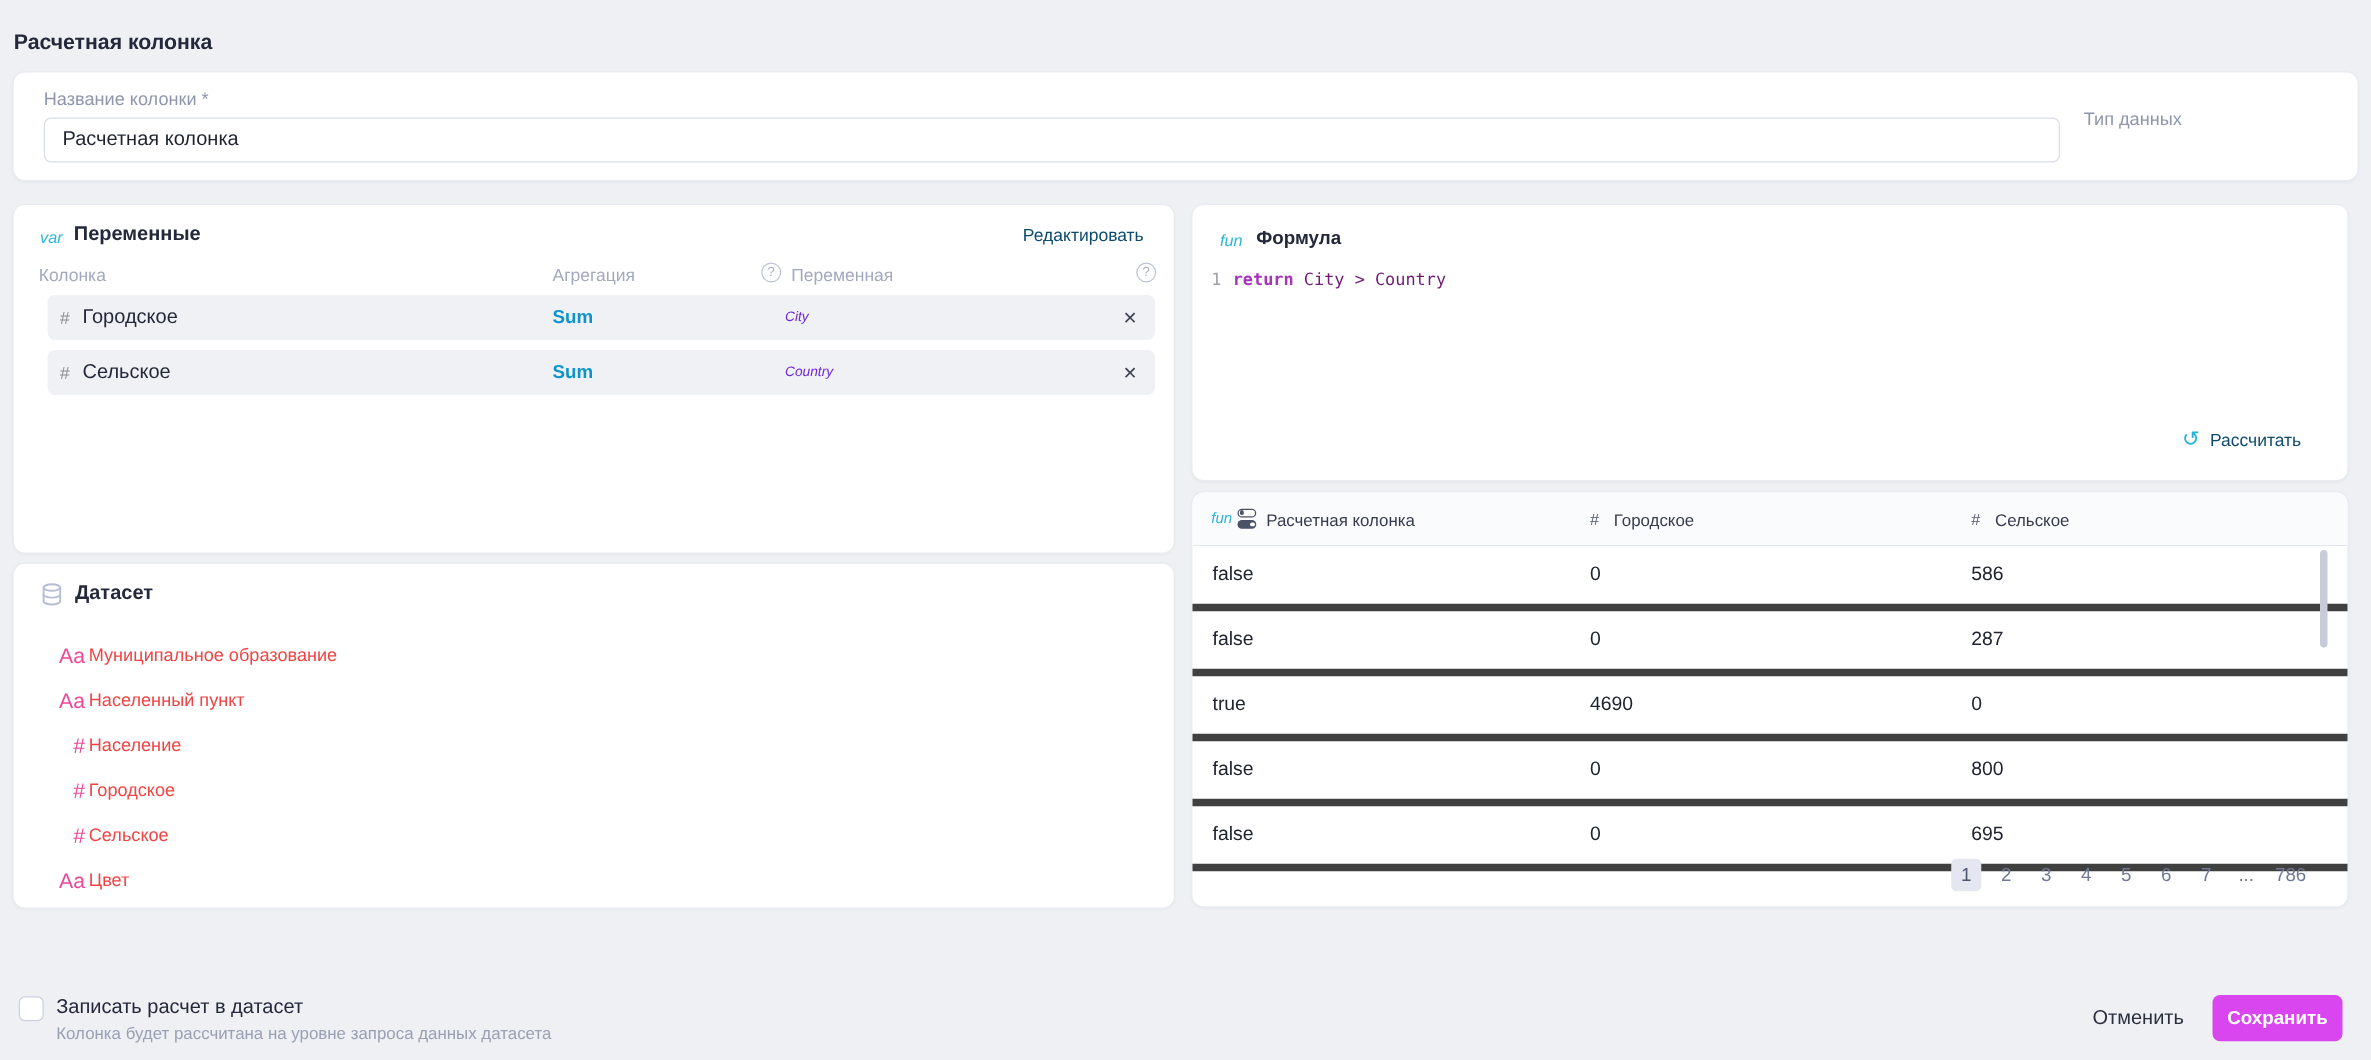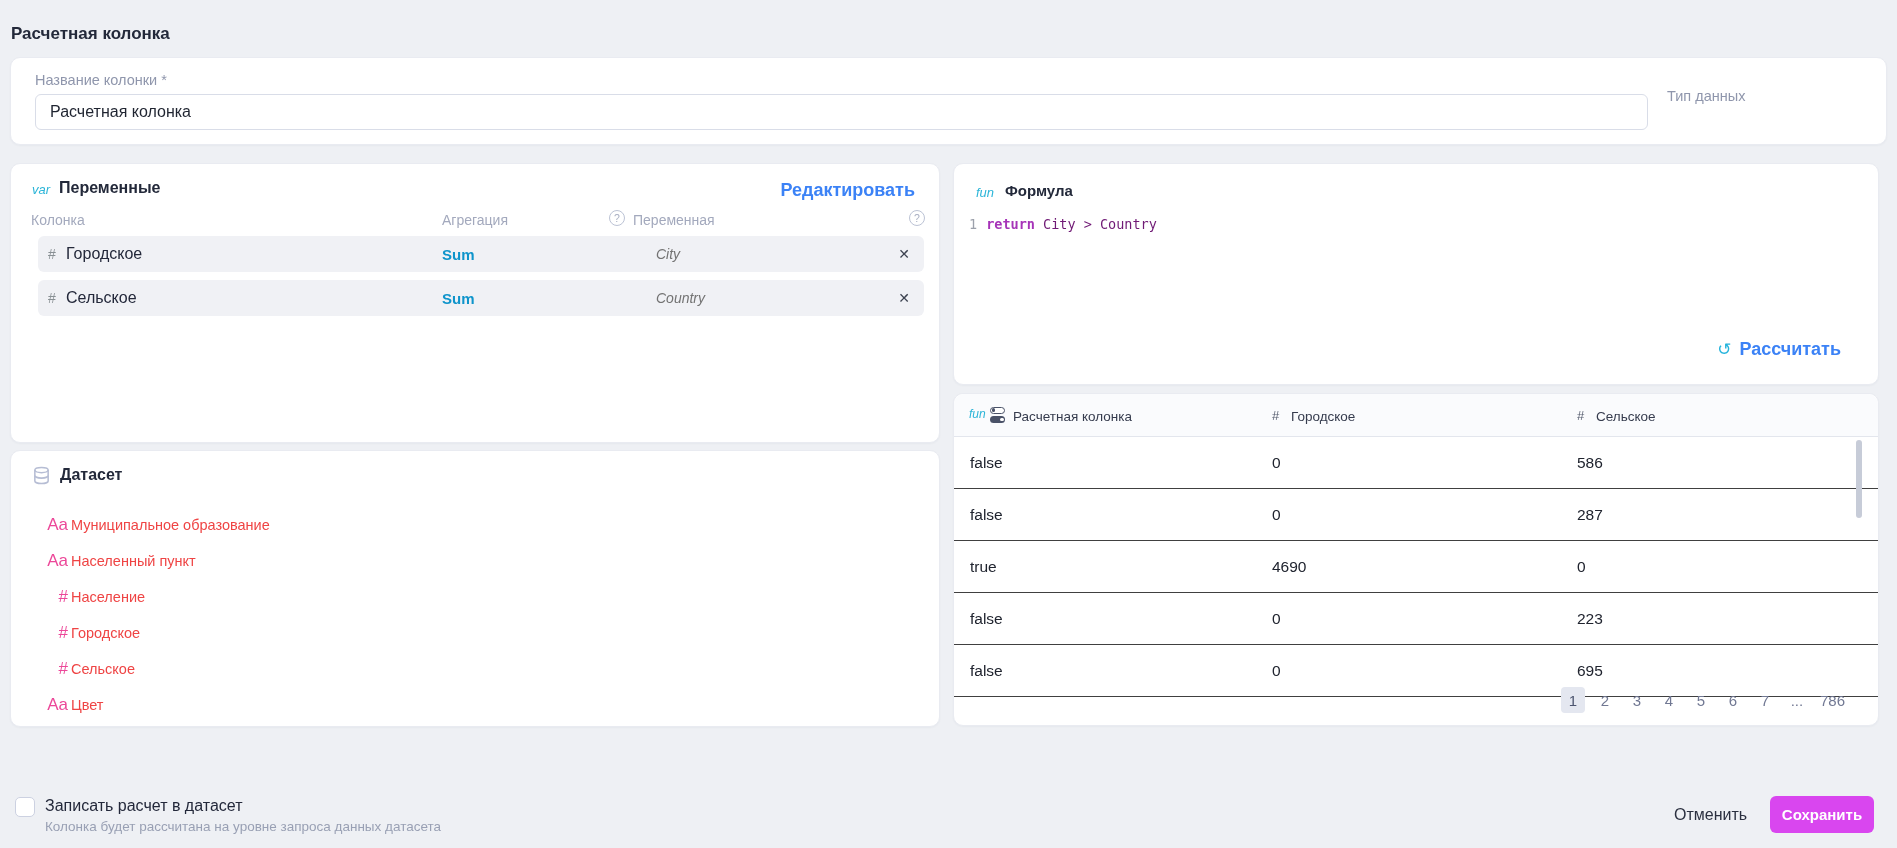--- a/index.html
+++ b/index.html
@@ -35,36 +35,36 @@
     border:1px solid #d9dde8; border-radius:6px;
     background:#fff; font-size:16px; color:#1f2430;
     display:flex; align-items:center; padding:0 14px;
     cursor:pointer;
   }
   .select-box .chev { position:absolute; right:10px; top:50%; transform:translateY(-50%); }
 
   
   .panel-tag { font-size:13px; font-style:italic; color:#2cb5d8; }
   .panel-title { font-size:16px; font-weight:bold; color:#23293a; }
-  .link { color:#3b82f6; font-weight:bold; font-size:18px; cursor:pointer; }
+  .link { color:#0c4a6e; font-weight:normal; font-size:14px; cursor:pointer; }
   .col-head { font-size:14px; color:#a3a9bd; }
 
   .q-circle {
     display:inline-flex; align-items:center; justify-content:center;
     width:16px; height:16px; border:1px solid #bcc3d5; border-radius:50%;
     font-size:10.5px; color:#a7aec2; background:#fff;
   }
   .var-row {
     position:absolute; left:27px; right:15px; height:36px;
     background:#f0f1f5; border-radius:6px;
   }
   .var-row .hash { position:absolute; left:10px; top:50%; transform:translateY(-50%); color:#899094; font-size:14px; }
   .var-row .colname { position:absolute; left:28px; top:50%; transform:translateY(-50%); font-size:16px; color:#23283a; }
   .var-row .agg { position:absolute; left:404px; top:50%; transform:translateY(-50%); font-size:15px; font-weight:bold; color:#0e94cb; cursor:pointer; }
-  .var-row .varname { position:absolute; left:590px; top:50%; transform:translateY(-50%); font-size:14px; font-style:italic; color:#737373; cursor:pointer;margin-left:28px; }
+  .var-row .varname { position:absolute; left:590px; top:50%; transform:translateY(-50%); font-size:11px; font-style:italic; color:#6d28d9; cursor:pointer; }
   .var-row .close { position:absolute; right:14px; top:50%; transform:translateY(-50%); font-size:14px; color:#3c4250; cursor:pointer; }
 
   
   .ds-item { position:absolute; left:0; width:100%; height:30px; }
   .ds-item .ficon { position:absolute; left:33px; width:24px; text-align:right; top:50%; transform:translateY(-50%); color:#ec4899; font-size:17px; }
   .ds-item .fname { position:absolute; left:60px; top:50%; transform:translateY(-50%); font-size:14.5px; color:#ef4444; }
 
   
   .code-line { position:absolute; left:15px; top:52px; font-family:"DejaVu Sans Mono", monospace; font-size:13.5px; }
   .code-line .ln { color:#9ca1ab; margin-right:9px; }
@@ -80,21 +80,21 @@
     border-radius:10px 10px 0 0;
   }
   .pt-h-label { font-size:13.5px; color:#363c4e; }
   .pt-hash { font-size:13px; color:#555c6e; }
   .toggle-icon { position:absolute; width:16px; height:16px; }
   .toggle-icon .pill { position:absolute; left:0; width:15px; height:7px; border-radius:4px; }
   .toggle-icon .pill.top { top:0; border:1.4px solid #4a5268; background:#fff; }
   .toggle-icon .pill.top::after { content:""; position:absolute; left:0.5px; top:0.4px; width:3.4px; height:3.4px; border-radius:50%; background:#4a5268; }
   .toggle-icon .pill.bot { bottom:0; background:#4a5268; }
   .toggle-icon .pill.bot::after { content:""; position:absolute; right:1.5px; top:1.6px; width:3.8px; height:3.8px; border-radius:50%; background:#fff; }
-  .pt-row { position:absolute; left:0; right:0; height:52px; border-bottom:1px solid #404040; }
+  .pt-row { position:absolute; left:0; right:0; height:52px; border-bottom:6px solid #404040; }
   .pt-cell { position:absolute; top:50%; transform:translateY(-50%); font-size:15.5px; color:#20242f; }
   .pagination { position:absolute; right:30px; bottom:12px; display:flex; align-items:center; gap:8px; }
   .page-item {
     min-width:24px; height:26px; display:flex; align-items:center; justify-content:center;
     font-size:15px; color:#717893; border-radius:4px; cursor:pointer; padding:0 3px;
   }
   .page-item.active { background:#e4e7f0; color:#4d5570; }
   .page-item.dots { cursor:default; }
   .v-scrollbar { position:absolute; right:16px; top:46px; width:6px; height:78px; background:#c7ccd8; border-radius:3px; }
 
@@ -232,21 +232,21 @@
     <span class="pt-cell" style="left:623px;">287</span>
   </div>
   <div class="pt-row" style="top:147px;">
     <span class="pt-cell" style="left:16px;">true</span>
     <span class="pt-cell" style="left:318px;">4690</span>
     <span class="pt-cell" style="left:623px;">0</span>
   </div>
   <div class="pt-row" style="top:199px;">
     <span class="pt-cell" style="left:16px;">false</span>
     <span class="pt-cell" style="left:318px;">0</span>
-    <span class="pt-cell" style="left:623px;">223</span>
+    <span class="pt-cell" style="left:623px;">800</span>
   </div>
   <div class="pt-row" style="top:251px;">
     <span class="pt-cell" style="left:16px;">false</span>
     <span class="pt-cell" style="left:318px;">0</span>
     <span class="pt-cell" style="left:623px;">695</span>
   </div>
 
   <div class="v-scrollbar"></div>
 
   <div class="pagination">

